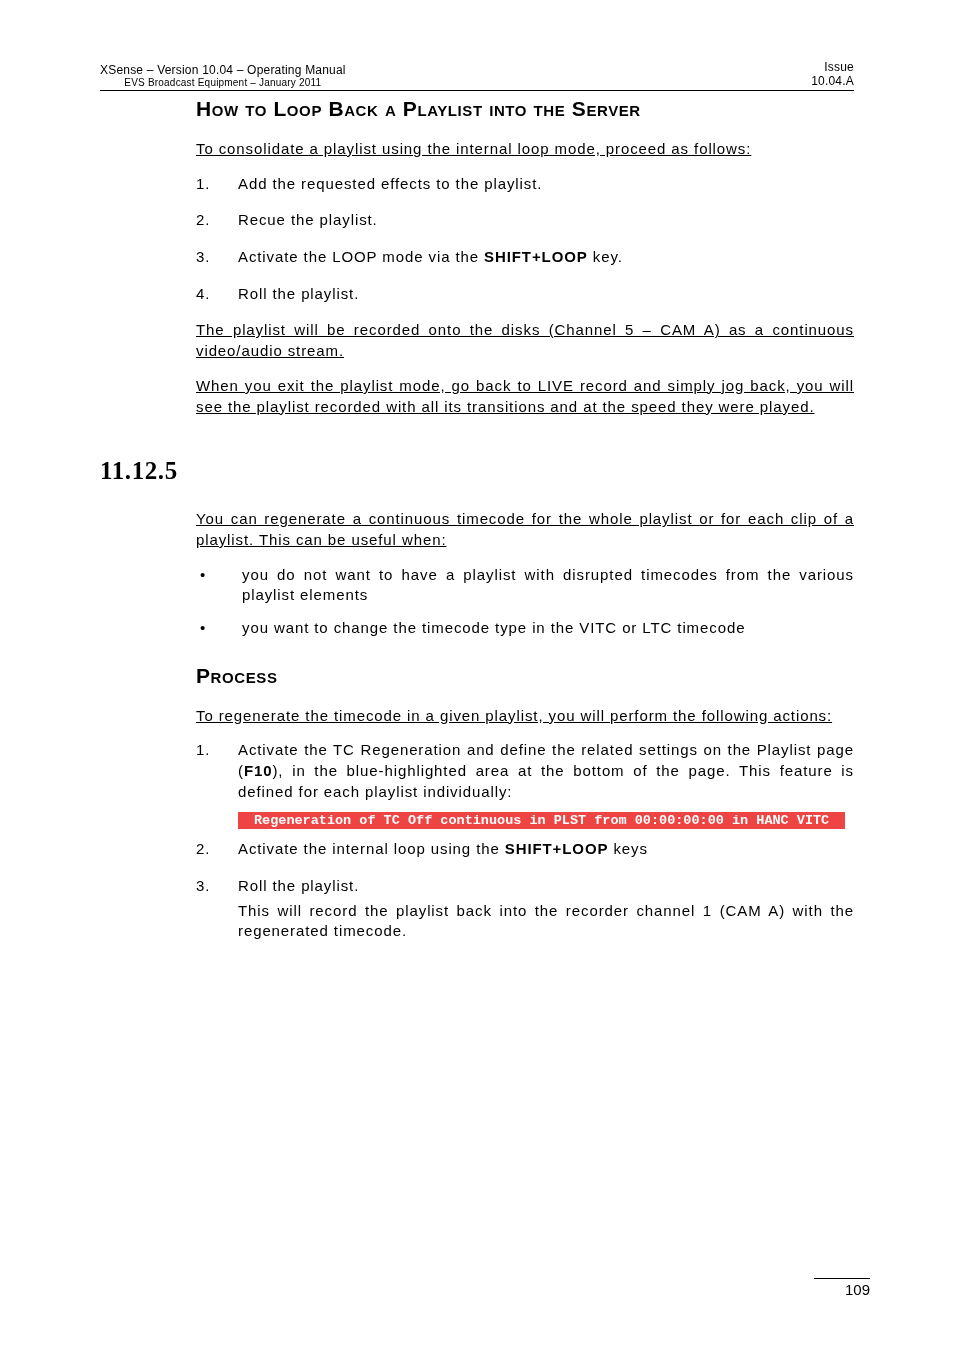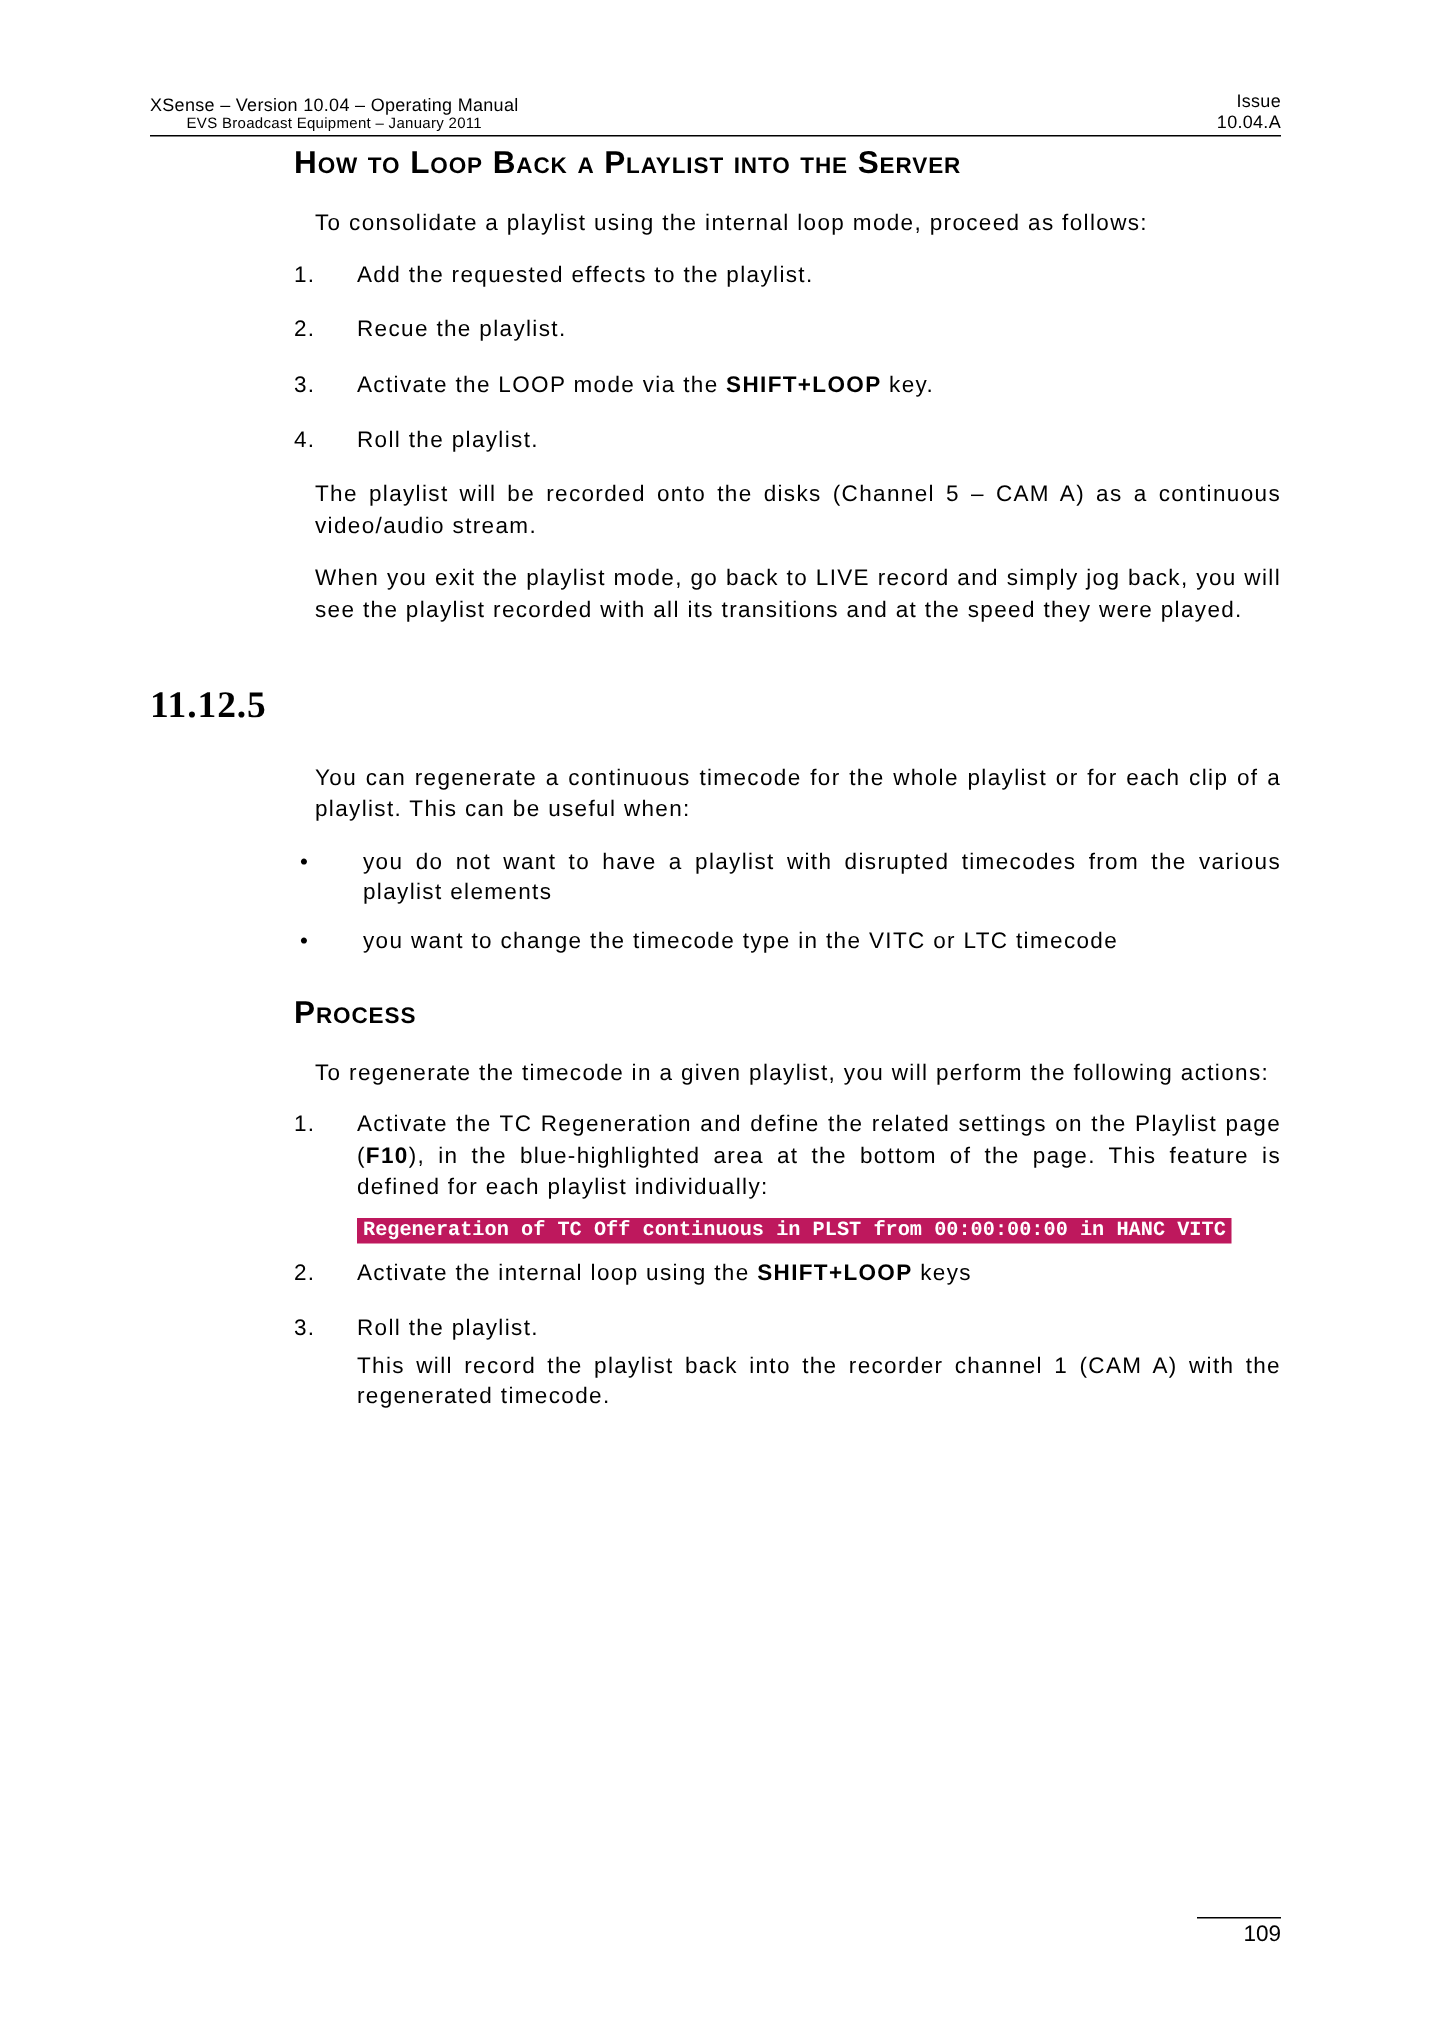--- a/index.html
+++ b/index.html
@@ -58,23 +58,24 @@
   }
   .h2-txt {
     font-size: 25px;
     font-weight: bold;
     font-variant: small-caps;
     letter-spacing: 0.6px;
   }
   .para {
     font-size: 15px;
     line-height: 1.38;
-    margin: 0 0 14px 14px;
-    text-align: justify;
-    letter-spacing: 0.9px;
+    margin: 0 0 14px 0;
+    text-align: justify;
+    letter-spacing: 0.9px;
+    text-decoration: underline;
   }
   .ol {
     margin: 0 0 14px 0;
     padding: 0;
   }
   .ol-row {
     display: flex;
     font-size: 15px;
     line-height: 1.38;
     margin-bottom: 16px;
@@ -109,33 +110,33 @@
     min-width: 42px;
     padding-left: 4px;
   }
   .ul-txt {
     flex: 1;
     text-align: justify;
   }
   .b { font-weight: bold; }
   .code-strip {
     display: inline-block;
-    background: #be185d;
+    background: #ef4444;
     color: #fff;
     font-family: "Courier New", monospace;
     font-size: 13.5px;
     font-weight: bold;
     letter-spacing: 0;
-    padding: 1px 4px;
+    padding: 1px 16px;
     margin: 4px 0 10px 42px;
   }
   .footer {
     position: absolute;
     bottom: 52px;
-    right: 100px;
+    right: 84px;
     text-align: right;
     font-size: 15px;
   }
   .footer .line {
     border-top: 1.5px solid #000;
     width: 56px;
     margin-left: auto;
     margin-bottom: 2px;
   }
 </style>

